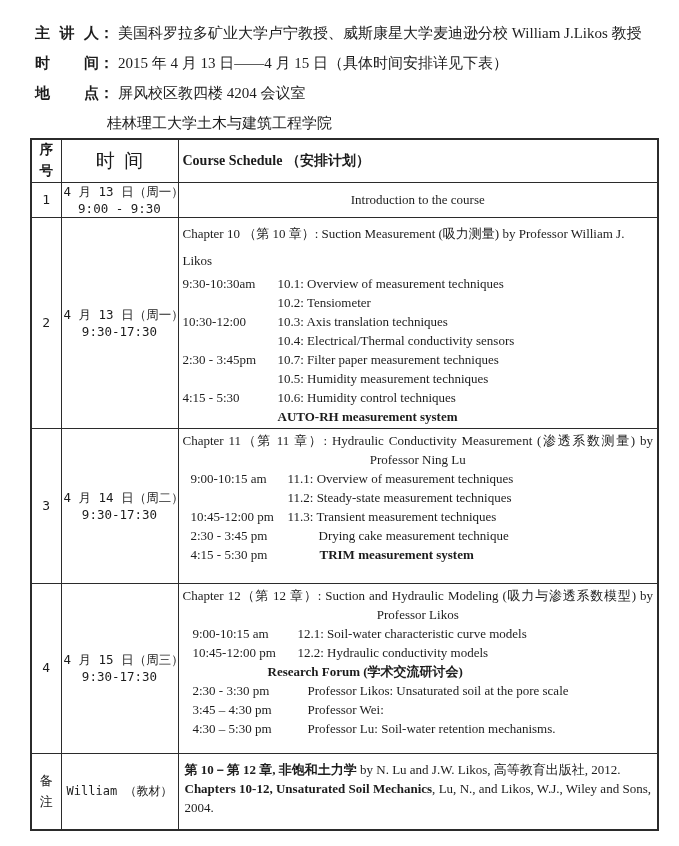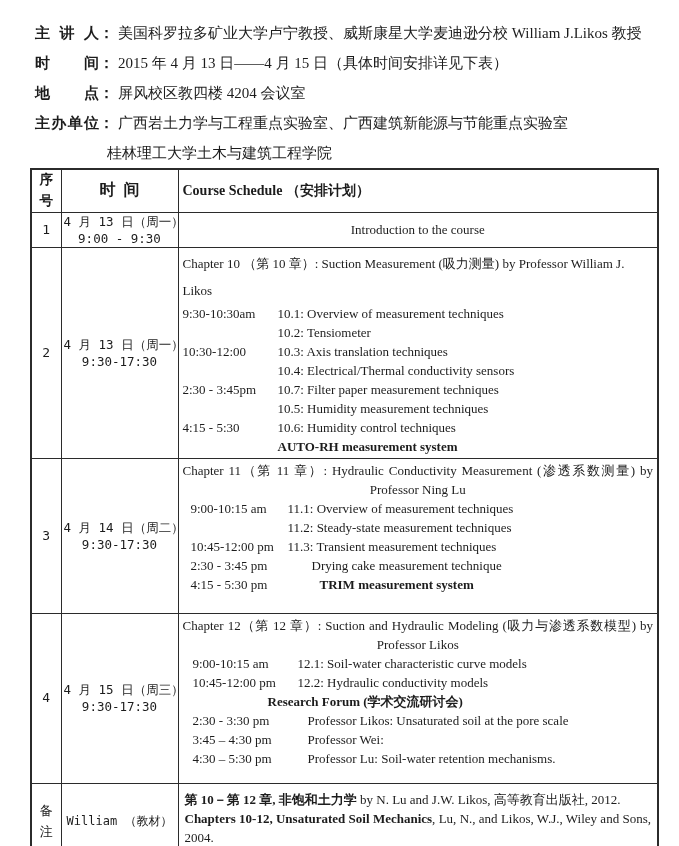--- a/index.html
+++ b/index.html
@@ -35,21 +35,21 @@
     font-family:"DejaVu Sans Mono","Liberation Mono",monospace;
   }
   td.c-date {
     text-align:center; font-size:12.5px;
     font-family:"DejaVu Sans Mono","Liberation Mono",monospace;
     padding:0 2px; white-space:nowrap;
   }
   td.c-date .dline { line-height:17px; }
 
   tr.hdr td.c-num  { font-weight:bold; font-size:13.5px; font-family:"Liberation Serif","DejaVu Serif",serif; }
-  tr.hdr td.c-date { font-weight:bold; font-size:16px; font-family:"Liberation Serif","DejaVu Serif",serif; white-space:pre; }
+  tr.hdr td.c-date { font-weight:normal; font-size:19px; font-family:"Liberation Serif","DejaVu Serif",serif; white-space:pre; }
   tr.hdr td.c-content { font-weight:bold; font-size:14px; vertical-align:middle; }
 
   td.c-content { font-size:13px; padding:2px 4px; }
   td.c-content.v-top { vertical-align:top; }
   td.c-content.v-mid { vertical-align:middle; text-align:center; }
 
   .chapter  { line-height:27px; text-align:justify; text-align-last:justify; }
   .chapter1 { line-height:19px; text-align:justify; text-align-last:justify; }
   .chapter2 { line-height:19px; text-align:center; }
   .chapter-left { text-align:left; text-align-last:auto; }
@@ -57,21 +57,21 @@
   .tl  { display:flex; line-height:19px; }
   .tt  { flex:0 0 95px; white-space:nowrap; }
   .tdsc { flex:1; }
   .r2cell { padding-top:3px; }
   .r3cell { padding-top:12px; }
   .r4cell { padding-top:8px; }
   .r3cell .tt { flex-basis:97px; padding-left:8px; }
   .r4cell .tt { flex-basis:105px; padding-left:10px; }
   .bold { font-weight:bold; }
   .ind10 { margin-left:10px; }
-  .ind20 { margin-left:24px; }
+  .ind20 { margin-left:31px; }
   .ind32 { margin-left:32px; }
   .forum { line-height:19px; font-weight:bold; margin-left:85px; }
 
   td.c-content.remark { vertical-align:top; padding:6px 6px 0 6px; }
   .rl { line-height:19px; text-align:justify; }
   td.c-date.tb-label { font-size:12px; }
 </style>
 </head>
 <body>
 
@@ -80,23 +80,20 @@
   <div class="info">
     <div class="info-line">
       <span class="lbl">主讲人</span><span class="colon">：</span><span class="val">美国科罗拉多矿业大学卢宁教授、威斯康星大学麦迪逊分校 William J.Likos 教授</span>
     </div>
     <div class="info-line">
       <span class="lbl">时间</span><span class="colon">：</span><span class="val">2015 年 4 月 13 日——4 月 15 日（具体时间安排详见下表）</span>
     </div>
     <div class="info-line">
       <span class="lbl">地点</span><span class="colon">：</span><span class="val">屏风校区教四楼 4204 会议室</span>
     </div>
-    <div class="info-line">
-      <span class="lbl">主办单位</span><span class="colon">：</span><span class="val">广西岩土力学与工程重点实验室、广西建筑新能源与节能重点实验室</span>
-    </div>
     <div class="info-line cont">
       <span class="val">桂林理工大学土木与建筑工程学院</span>
     </div>
   </div>
 
   <table class="sched">
     <colgroup>
       <col style="width:30px">
         <col style="width:117px">
         <col style="width:480px">

